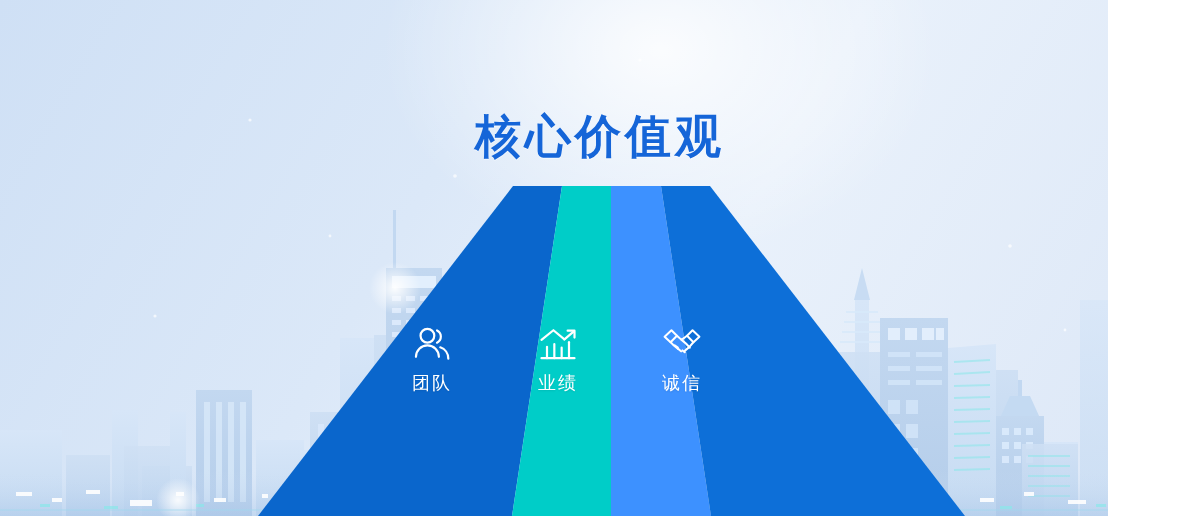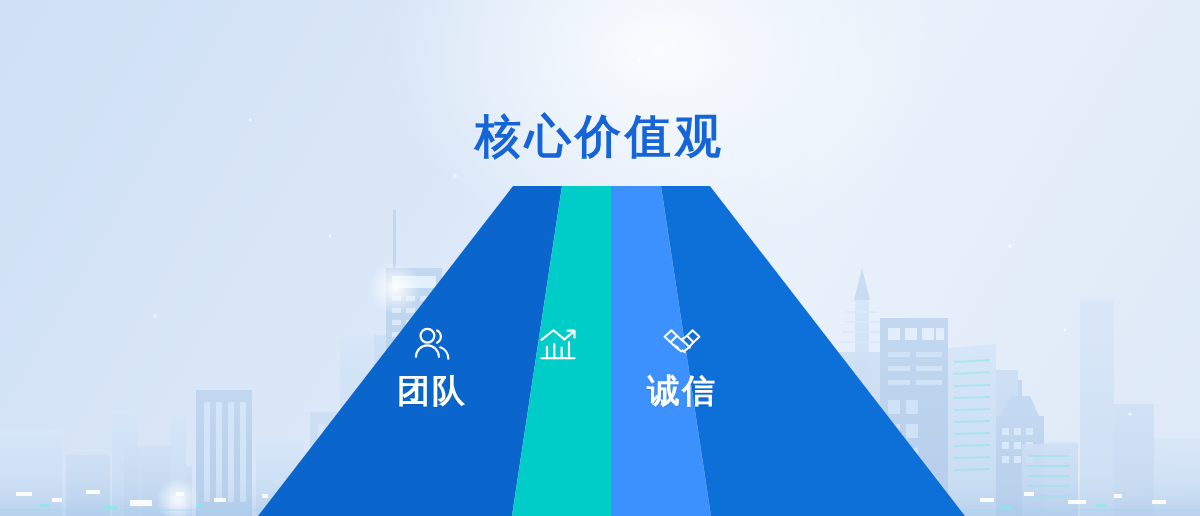--- a/index.html
+++ b/index.html
@@ -1,21 +1,21 @@
 <!DOCTYPE html>
 <html><head>
 <meta charset="utf-8">
 <style>
   html,body{margin:0;padding:0;}
   body{
     width:1200px;height:516px;overflow:hidden;
     font-family:"Liberation Sans","DejaVu Sans",sans-serif;
   }
   #stage{
-    position:relative;width:1200px;height:516px;overflow:hidden;
+    position:relative;width:1108px;height:516px;overflow:hidden;
     background:linear-gradient(120deg,#cfe0f5 0%,#dbe8f8 38%,#e9f1fb 62%,#dde8f7 100%);
   }
   
   .glow{
     position:absolute;left:380px;top:-160px;width:560px;height:420px;
     background:radial-gradient(ellipse at center, rgba(255,255,255,.85) 0%, rgba(255,255,255,0) 70%);
     pointer-events:none;
   }
   .skyline{position:absolute;left:0;top:0;width:1200px;height:516px;}
   .title{
@@ -23,21 +23,21 @@
     font-size:46px;font-weight:bold;color:#1565d8;letter-spacing:4px;
     text-shadow:0 1px 0 rgba(255,255,255,.55);
     font-family:"Liberation Sans","DejaVu Sans",sans-serif;
   }
   .pyramid{position:absolute;left:0;top:0;width:1200px;height:516px;}
   .cell{
     position:absolute;width:120px;text-align:center;color:#ffffff;
   }
   .cell .glyph{display:block;height:44px;margin:0 auto 8px auto;width:44px;}
   .cell .lbl{
-    display:block;font-size:33px;font-weight:bold;letter-spacing:2px;
+    display:block;font-size:18px;font-weight:normal;letter-spacing:2px;
     line-height:1;text-shadow:0 1px 2px rgba(0,0,0,.10);
   }
   #c0{left:372px;top:322px;}
   #c1{left:498px;top:322px;}
   #c2{left:622px;top:322px;text-align:center;}
   #c3{left:745px;top:322px;}
 </style>
 </head>
 <body>
 
@@ -289,20 +289,21 @@
     <svg class="glyph" viewBox="0 0 48 48" fill="none" stroke="#ffffff" stroke-width="2.4" stroke-linecap="round" stroke-linejoin="round">
       <path d="M6 19.5 L19 9 L31 19"></path>
       <path d="M31 19 L41 10.5"></path>
       <path d="M34.5 9.5 L42 9.5 L42 17"></path>
       <line x1="6" y1="39.5" x2="42" y2="39.5"></line>
       <line x1="12" y1="27" x2="12" y2="39.5"></line>
       <line x1="20" y1="24" x2="20" y2="39.5"></line>
       <line x1="28" y1="28" x2="28" y2="39.5"></line>
       <line x1="36" y1="22" x2="36" y2="39.5"></line>
     </svg>
+    <span class="lbl">业绩</span>
   </div>
 
   <div class="cell" id="c2">
     <svg class="glyph" viewBox="0 0 48 48" fill="none" stroke="#ffffff" stroke-width="2.2" stroke-linecap="round" stroke-linejoin="round">
       <path d="M5 16 L12.5 9 L18.5 15 L11.5 22 Z"></path>
       <path d="M43 16 L35.5 9 L29.5 15 L36.5 22 Z"></path>
       <path d="M18.5 15 L23.5 19.5 L29.5 15"></path>
       <path d="M11.5 22 C14 25 17 27.5 20 29.5"></path>
       <path d="M36.5 22 C34 25.5 30.5 29 27 31.5"></path>
       <path d="M20 29.5 L23 32"></path>

